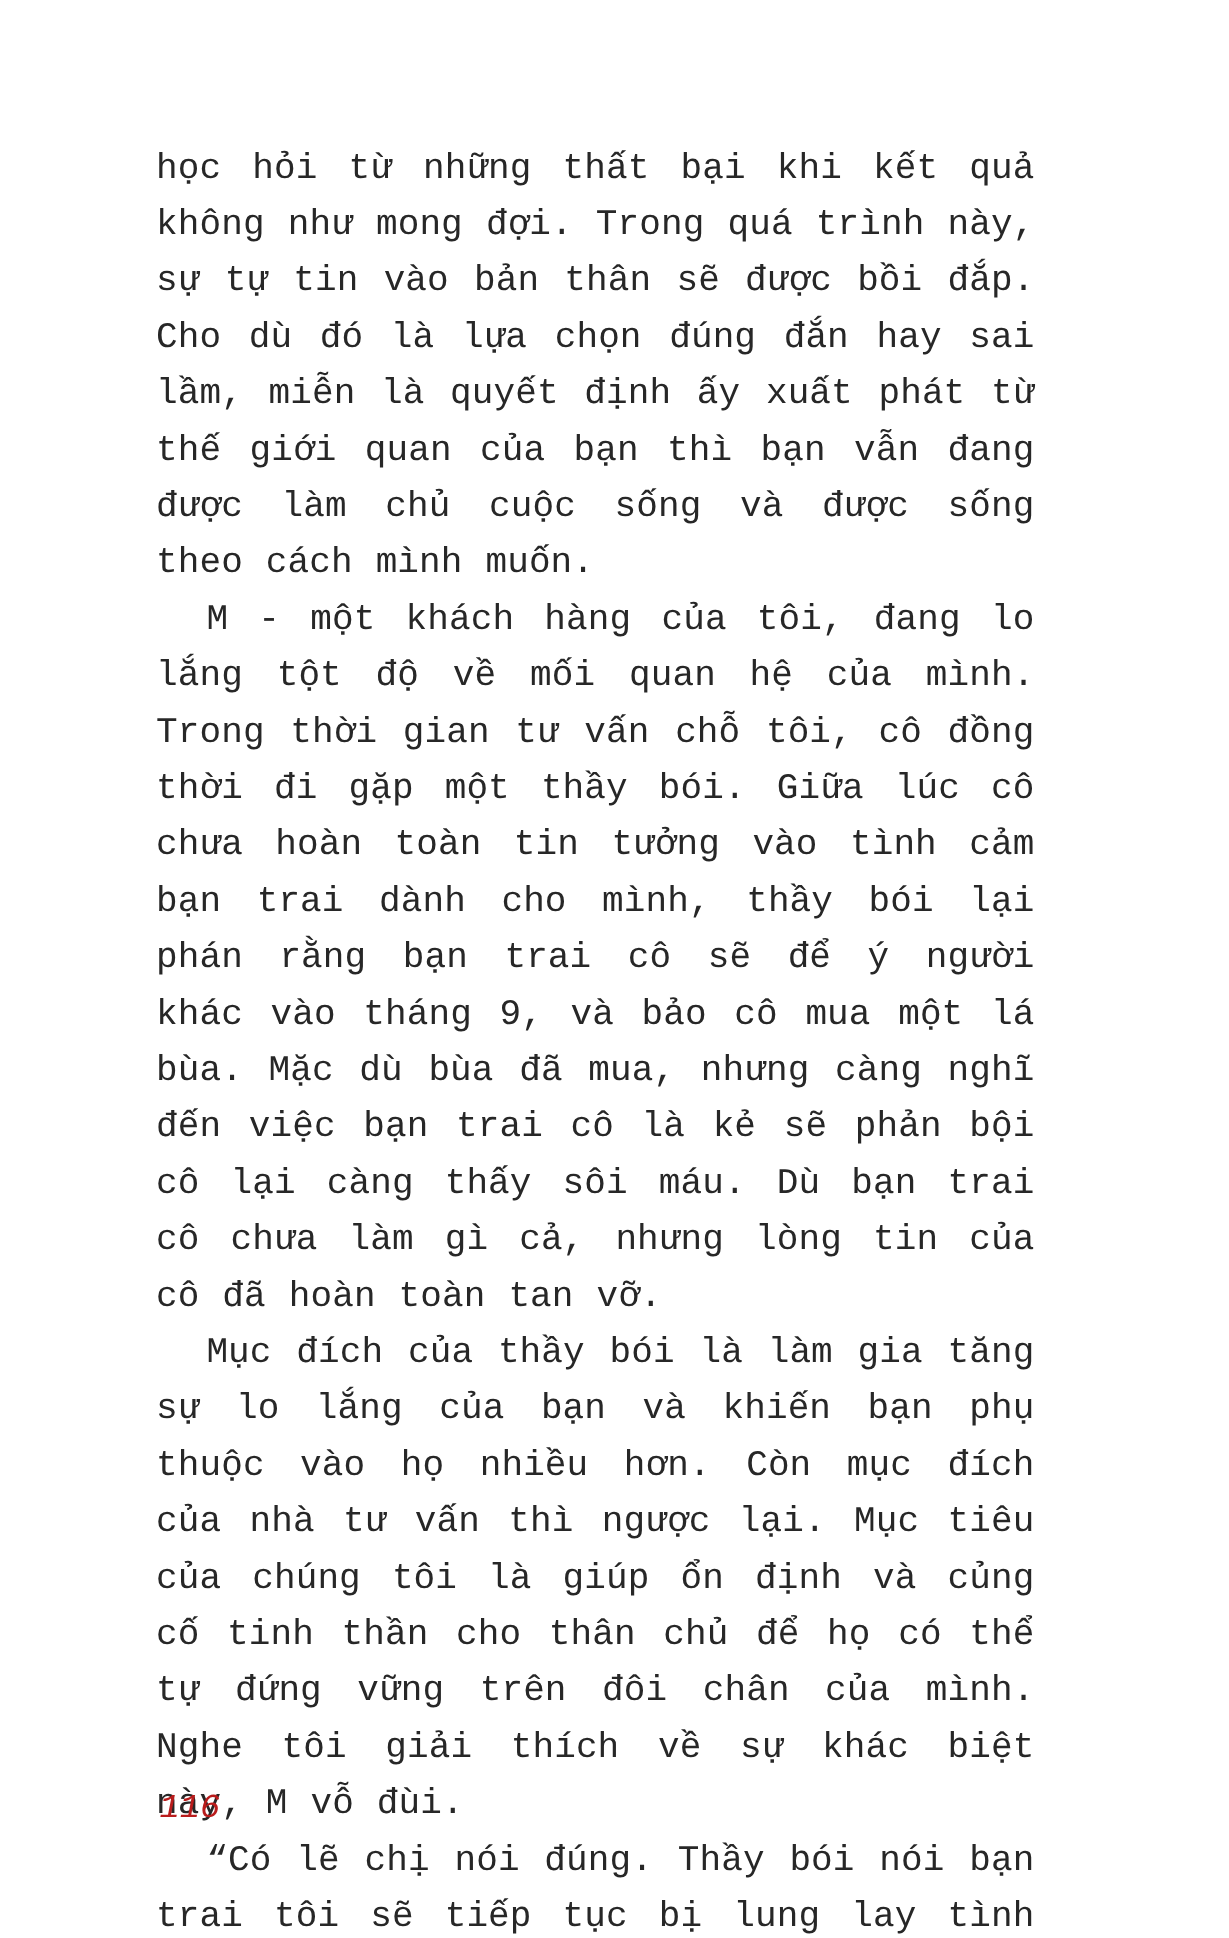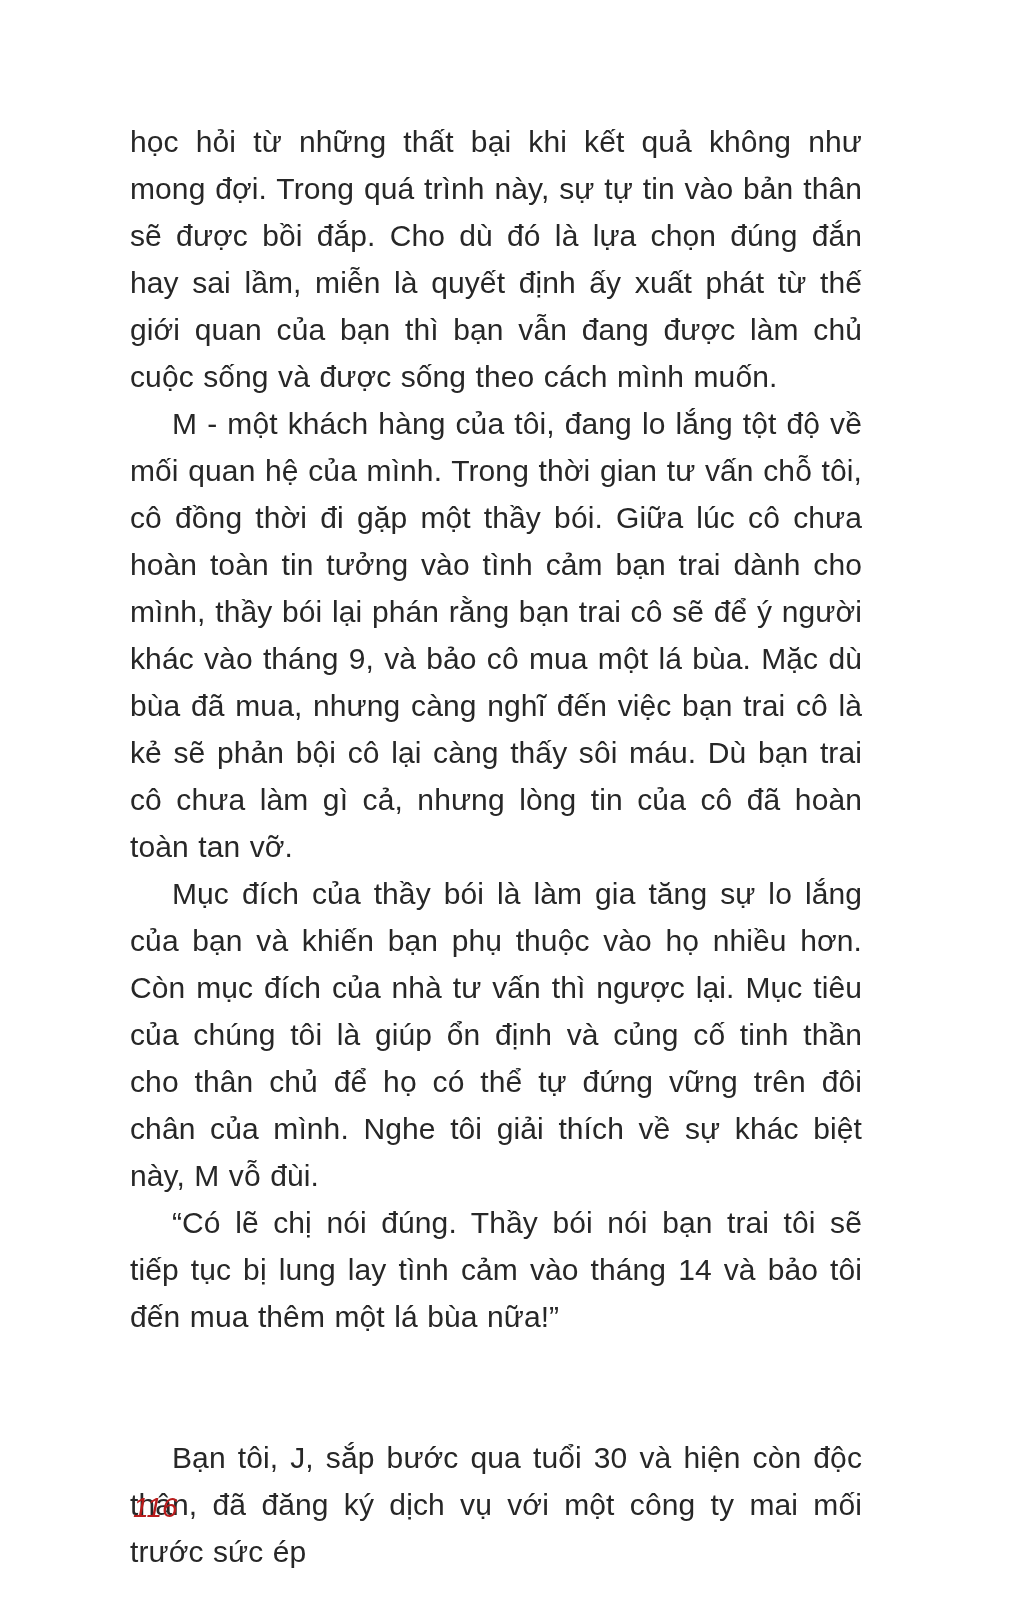--- a/index.html
+++ b/index.html
@@ -7,21 +7,21 @@
     margin: 0;
     padding: 0;
     background: #ffffff;
   }
   .page {
     position: relative;
     width: 1024px;
     height: 1615px;
     background: #ffffff;
     overflow: hidden;
-    font-family: Liberation Sans, sans-serif;
+    font-family: Liberation Mono, monospace;
     color: #272727;
   }
   .text-block {
     position: absolute;
     left: 130px;
     top: 118px;
     width: 732px;
   }
   .text-block p {
     margin: 0;

